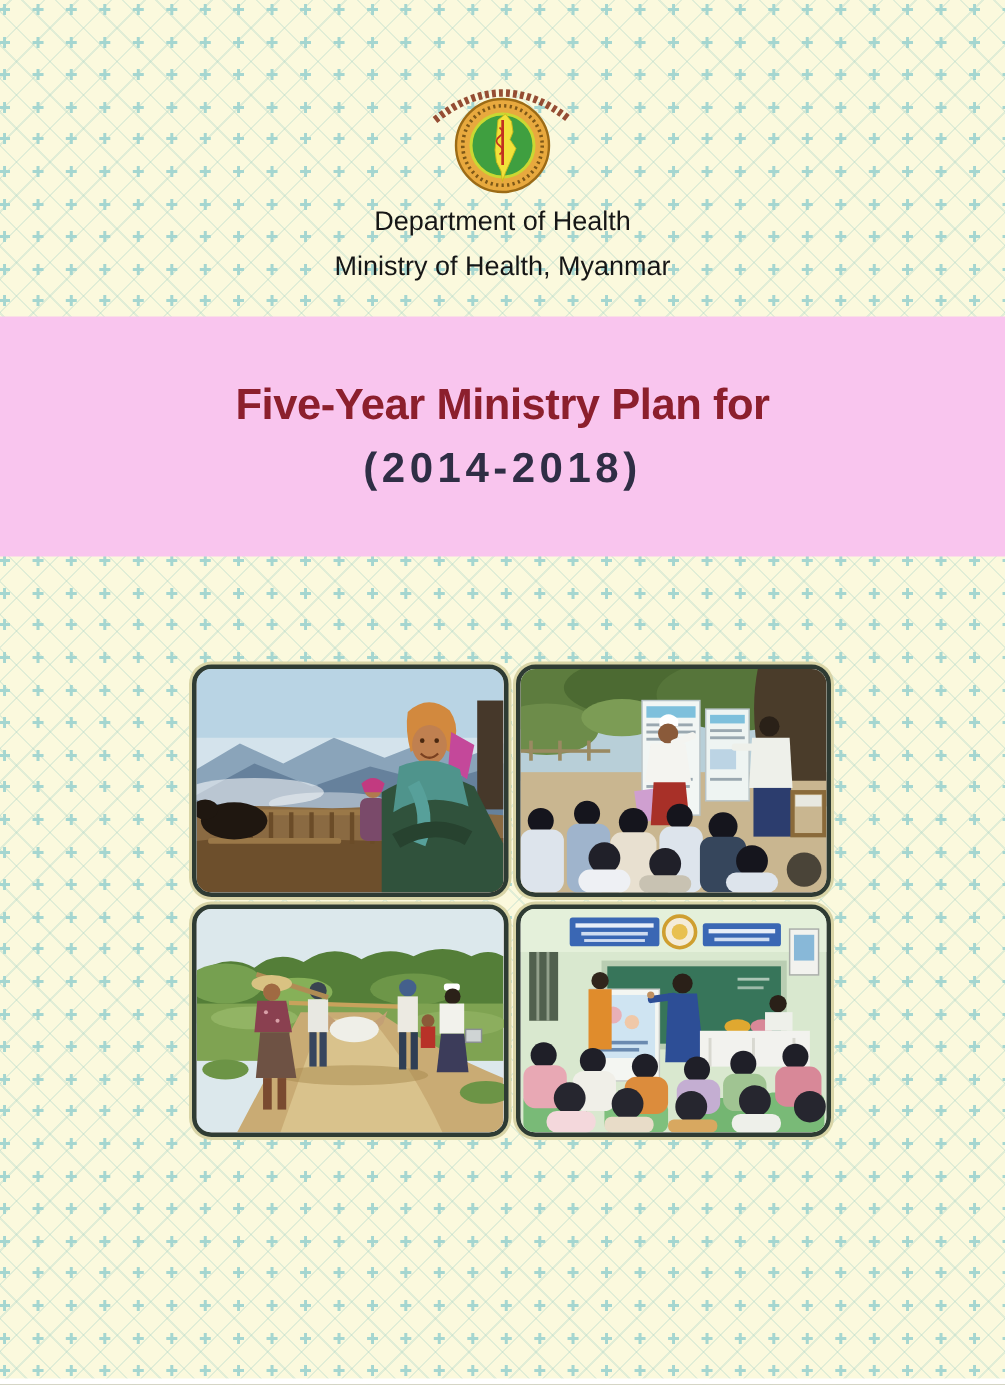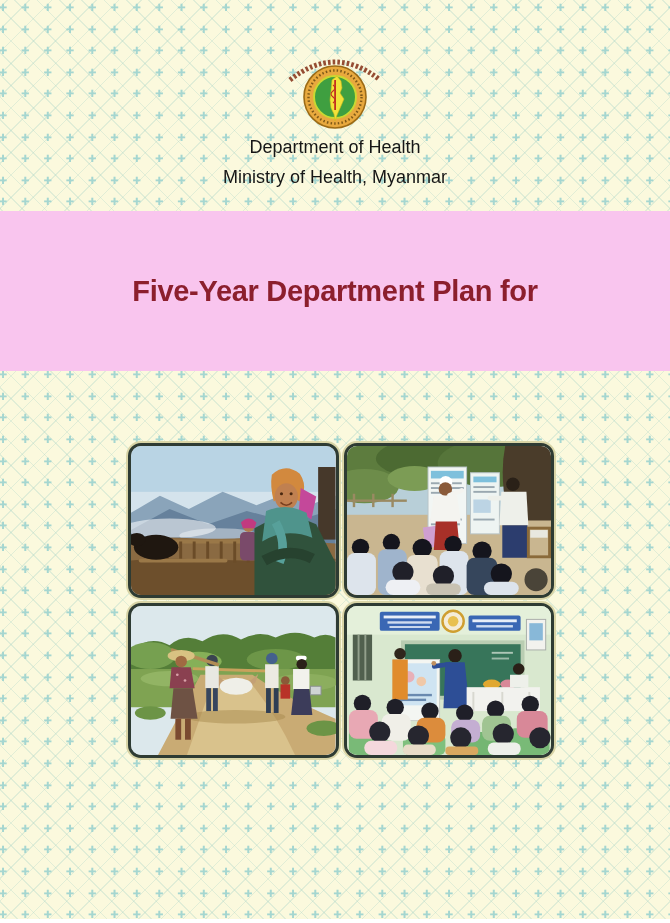--- a/index.html
+++ b/index.html
@@ -1416,21 +1416,22 @@
       <path d="M63,37 q4,3 0,6 q-4,3 0,6 q4,3 0,6" fill="none" stroke="#c23020" stroke-width="1.1"></path>
     </svg>
   </div>
 
   <div class="org">
     <div>Department of Health</div>
     <div>Ministry of Health, Myanmar</div>
   </div>
 
   <div class="banner">
-    <div class="t">Five-Year Department Plan for</div>
+    <div class="t">Five-Year Ministry Plan for</div>
+    <div class="years">(2014-2018)</div>
   </div>
 
   <div class="photo-grid">
 
     <div class="photo">
       <svg viewBox="0 0 212 156" preserveAspectRatio="none">
         <rect width="212" height="156" fill="#b9d4e4"></rect>
         <rect y="48" width="212" height="40" fill="#dfeaf0" opacity="0.7"></rect>
         <path d="M0,70 L30,52 60,66 95,48 130,62 160,50 190,60 212,52 L212,104 L0,104 Z" fill="#8aa4ba"></path>
         <path d="M0,88 L40,66 80,82 120,68 165,80 212,66 L212,122 L0,122 Z" fill="#64809a" opacity="0.95"></path>

